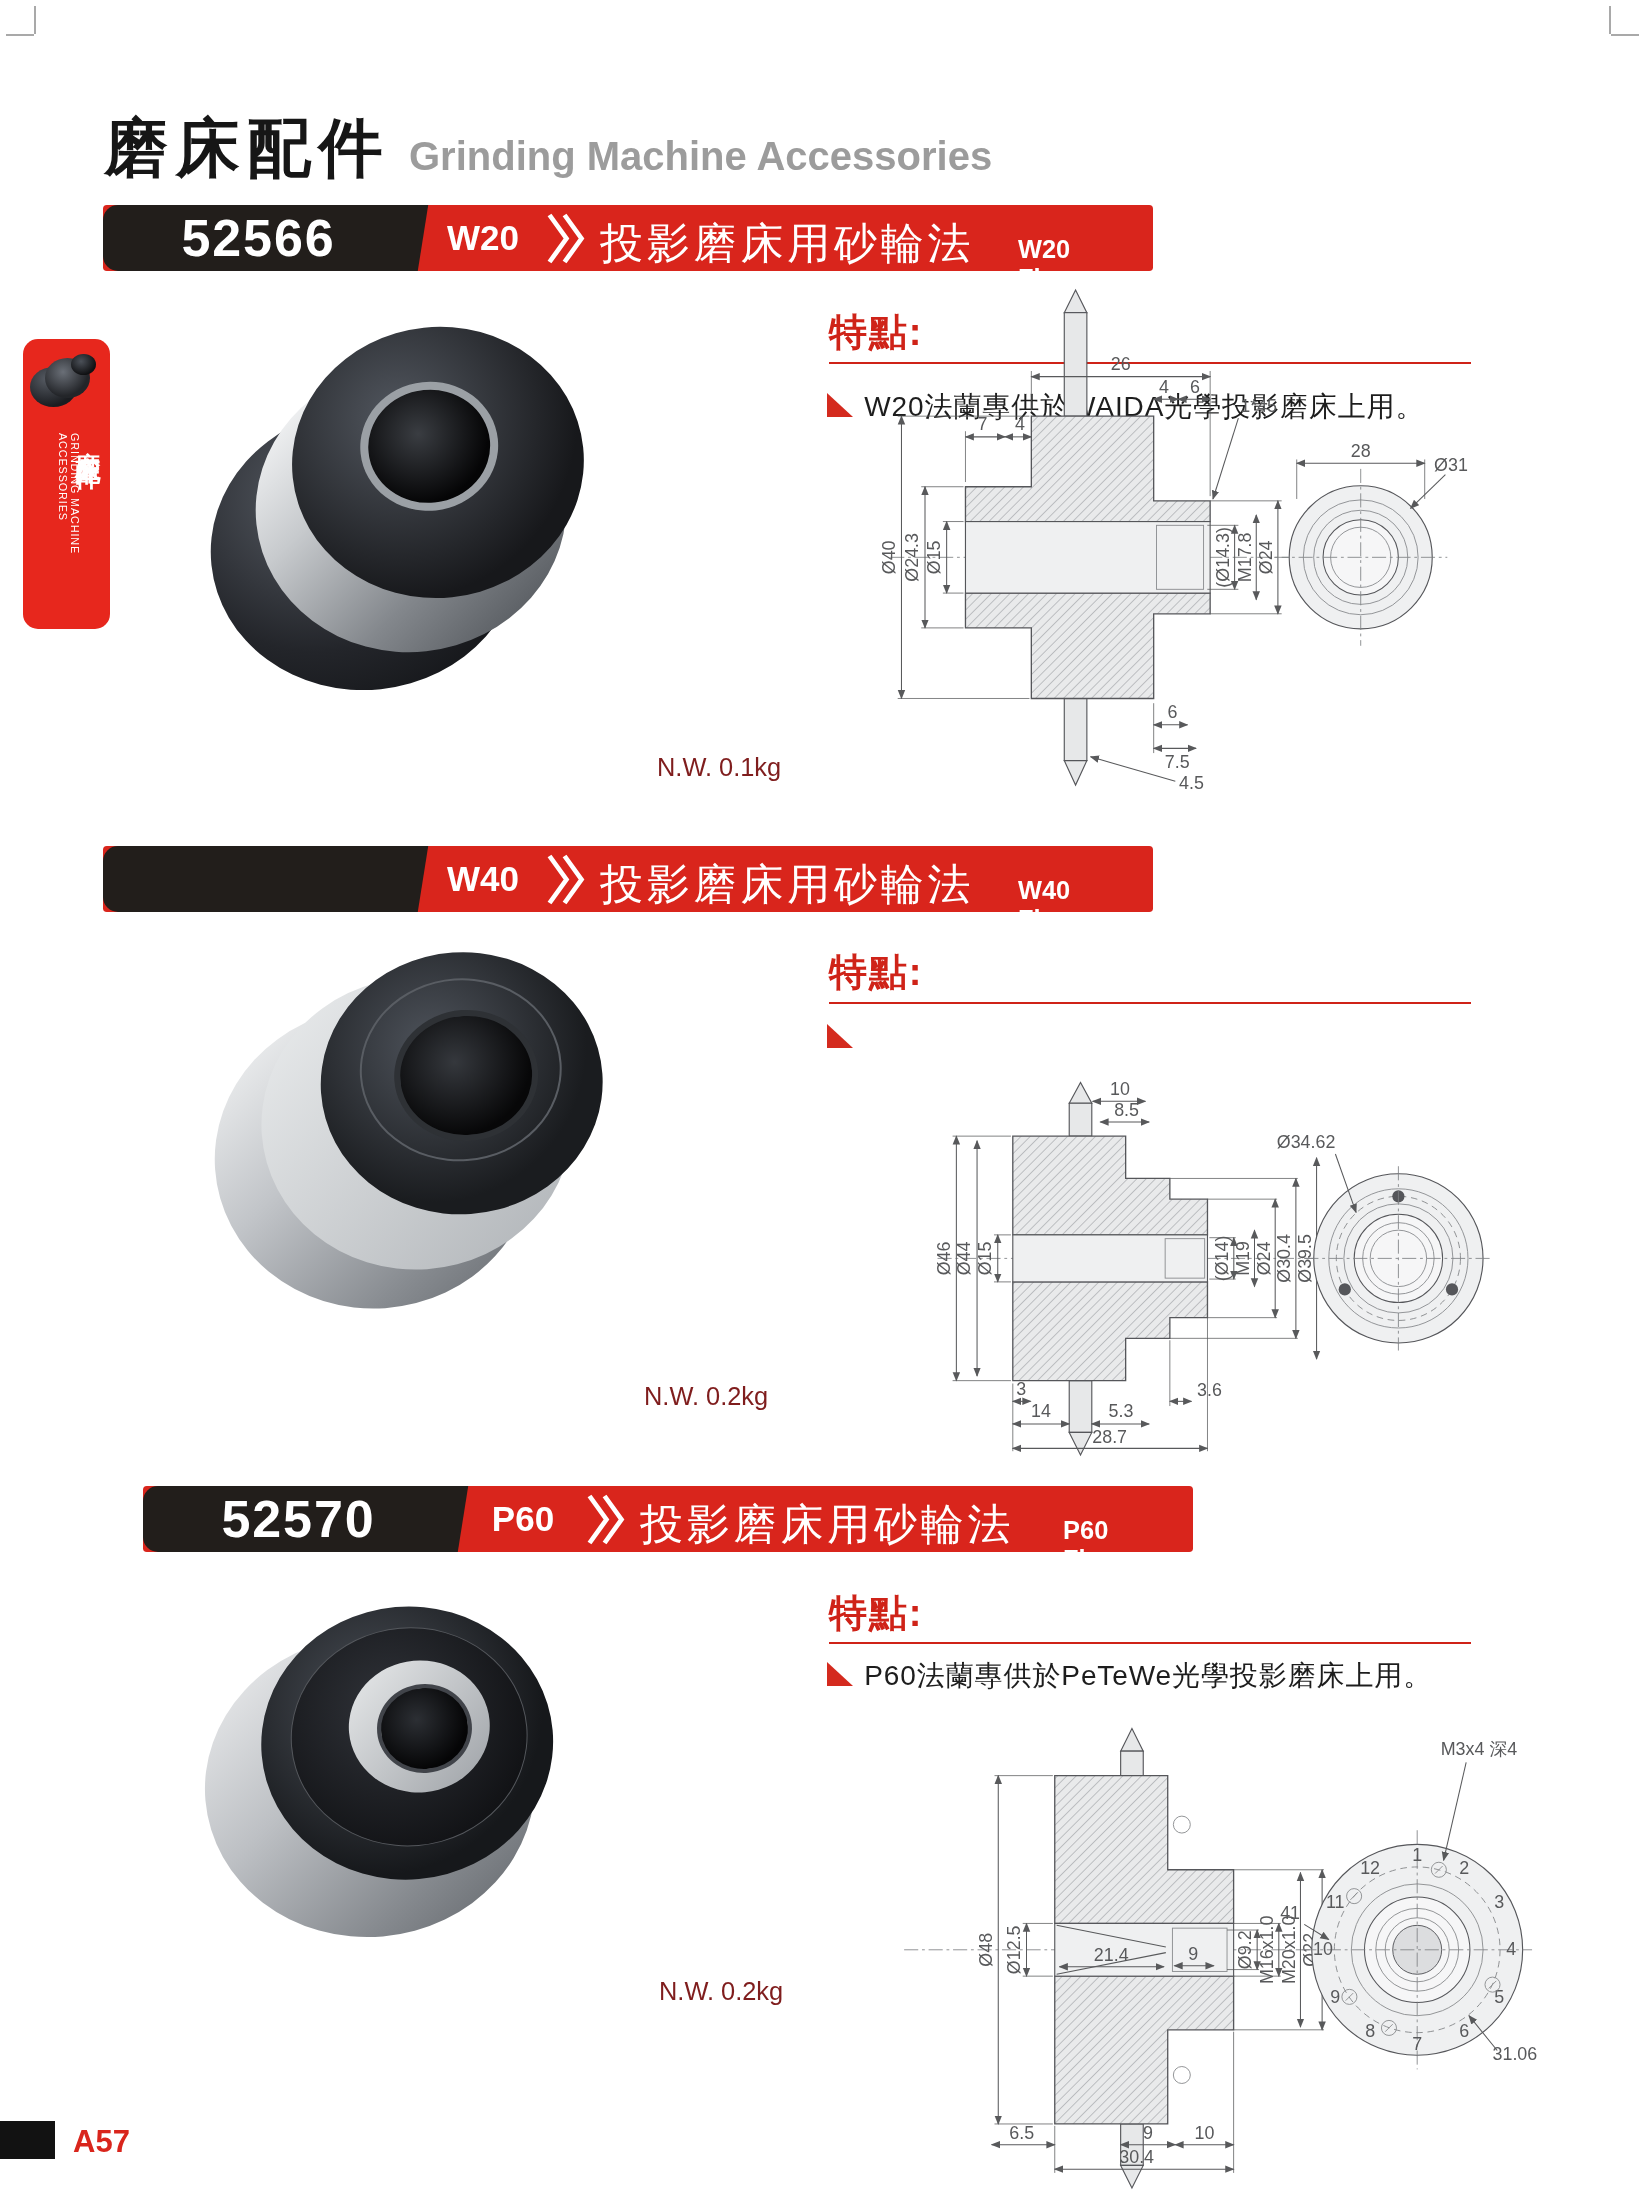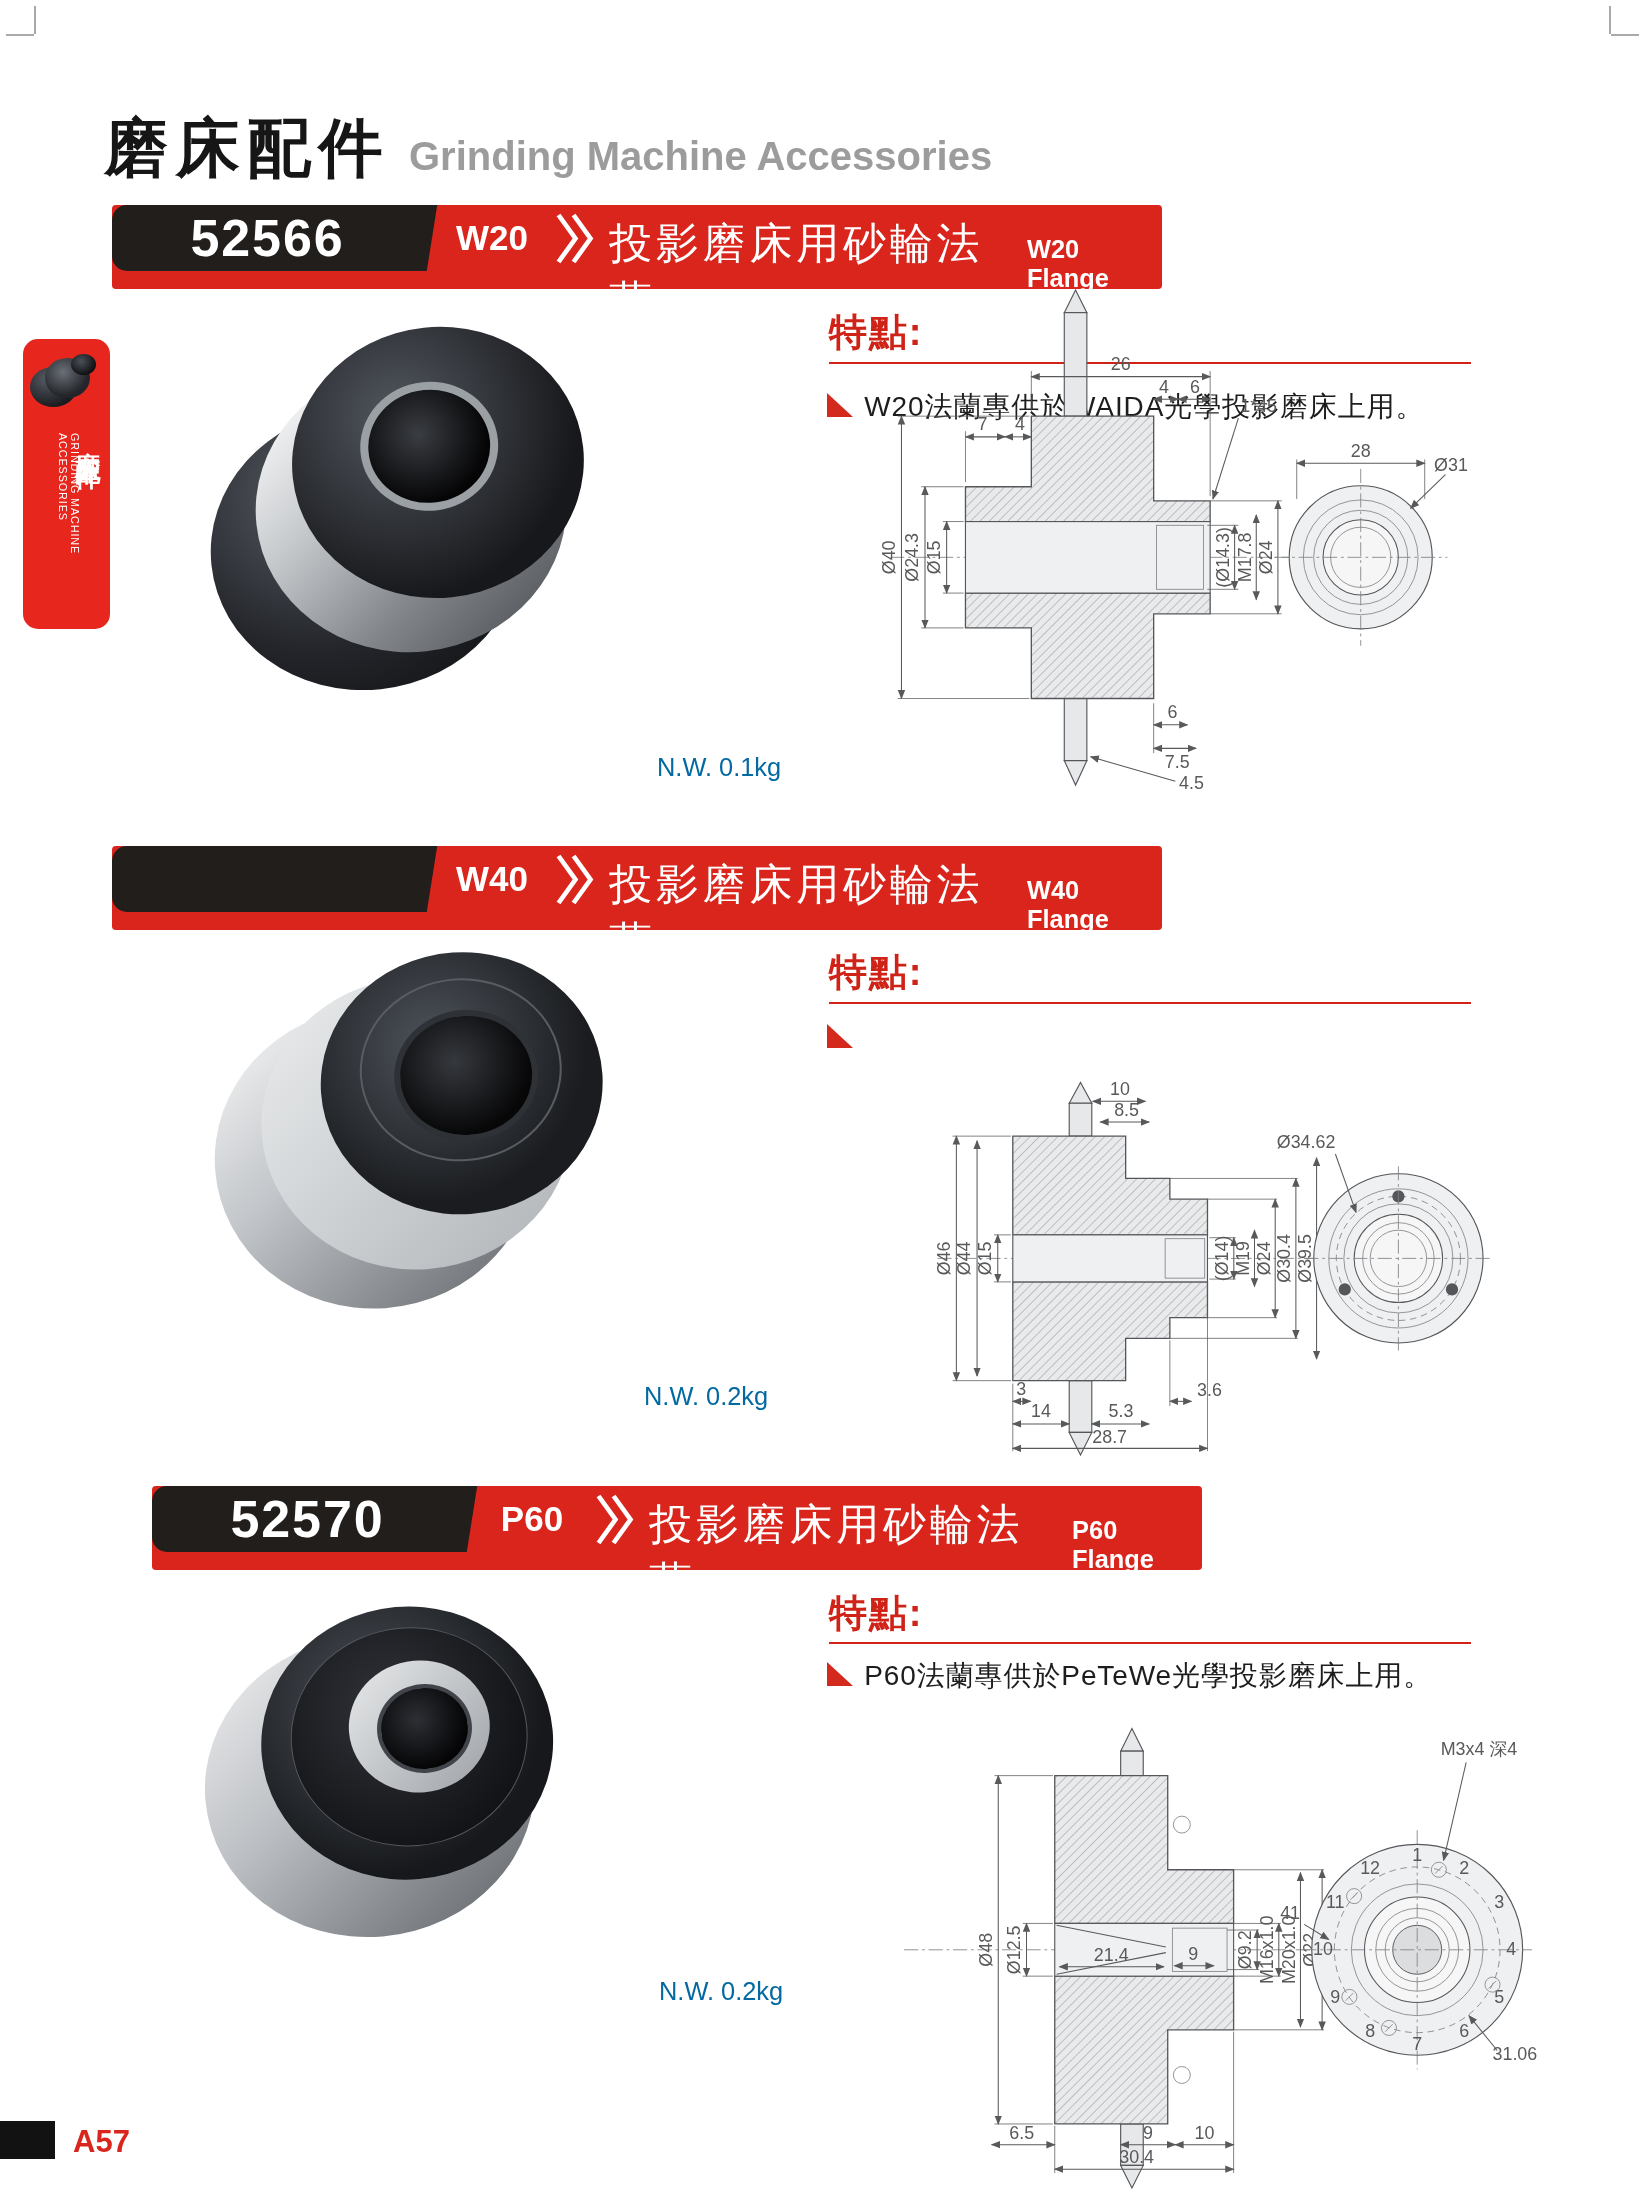--- a/index.html
+++ b/index.html
@@ -23,21 +23,21 @@
   .sb-d2{position:absolute;left:15px;top:7.5px;width:45px;height:40px;border-radius:50%;
          background:radial-gradient(ellipse at 40% 35%,#6a6f77,#232529 65%);}
   .sb-d3{position:absolute;left:41px;top:3.8px;width:24.5px;height:21px;border-radius:50%;
          background:radial-gradient(ellipse at 40% 35%,#4b5058,#101113 70%);}
   .sb-zh{position:absolute;right:3.8px;top:92px;writing-mode:vertical-rl;color:#fff;
          font-size:25.4px;font-weight:bold;letter-spacing:4.7px;}
   .sb-en{position:absolute;left:34px;top:94px;writing-mode:vertical-rl;color:#fff;
          font-size:10.8px;letter-spacing:0.9px;}
 
   
-  .banner{position:absolute;left:112px;width:1050px;height:84px;}
+  .banner{position:absolute;left:103px;width:1050px;height:66px;}
   .banner-bg{position:absolute;inset:0;background:#d9251c;border-radius:3.8px;}
   .bb-main{position:absolute;left:0;top:0;width:297px;height:66px;background:#221e1b;border-radius:15px 0 0 15px;}
   .bb-slant{position:absolute;left:279px;top:0;width:41px;height:66px;background:#221e1b;transform:skewX(-9deg);}
   .banner-code{position:absolute;left:23.5px;top:0;width:264px;height:66px;line-height:66px;text-align:center;
                color:#fff;font-size:52px;font-weight:bold;letter-spacing:1.9px;}
   .banner-model{position:absolute;left:328px;top:0;width:104px;height:66px;line-height:66px;text-align:center;
                 color:#fff;font-size:35px;font-weight:bold;}
   .banner-chevron{position:absolute;left:439px;top:6.6px;}
   .banner-title{position:absolute;left:497px;top:0;height:66px;display:flex;align-items:baseline;gap:15px;padding-top:10.4px;}
   .bt-zh{color:#fff;font-size:43px;letter-spacing:3.8px;}
@@ -48,21 +48,21 @@
   .disc{position:absolute;border-radius:50%;}
   .ring{position:absolute;border-radius:50%;background:transparent;}
 
   
   .feat-h{position:absolute;left:829px;color:#cf2318;font-size:38px;font-weight:bold;letter-spacing:1.9px;text-align:center;}
   .feat-u{position:absolute;left:829px;width:642px;height:1.9px;background:#cf2318;}
   .feat-line{position:absolute;left:827px;width:659px;display:flex;gap:11.3px;align-items:flex-start;
              font-size:28px;color:#1d1d1d;letter-spacing:0.9px;}
   .tri{flex:0 0 auto;width:0;height:0;border-bottom:24.5px solid #d42a1e;border-right:26px solid transparent;margin-top:4.7px;}
 
-  .nw{position:absolute;color:#0369a1;font-size:25.4px;}
+  .nw{position:absolute;color:#7f1d1d;font-size:25.4px;}
 
   
   svg .dl{stroke:#58595b;stroke-width:1.1;fill:none;}
   svg .ext{stroke:#58595b;stroke-width:0.8;fill:none;}
   svg .dt{fill:#58595b;font-size:19px;font-family:"Liberation Sans","DejaVu Sans",sans-serif;}
   svg .cl{stroke:#7e8083;stroke-width:0.9;fill:none;stroke-dasharray:15 4 3 4;}
   svg .bc{stroke:#7e8083;stroke-width:0.9;fill:none;stroke-dasharray:7 5;}
   svg .lite{fill:#eff0f1;stroke:#55565a;stroke-width:1.2;}
   svg .lite2{fill:#f6f6f7;stroke:#55565a;stroke-width:1.1;}
   svg .thr{fill:none;stroke:#8d8f92;stroke-width:1;}

